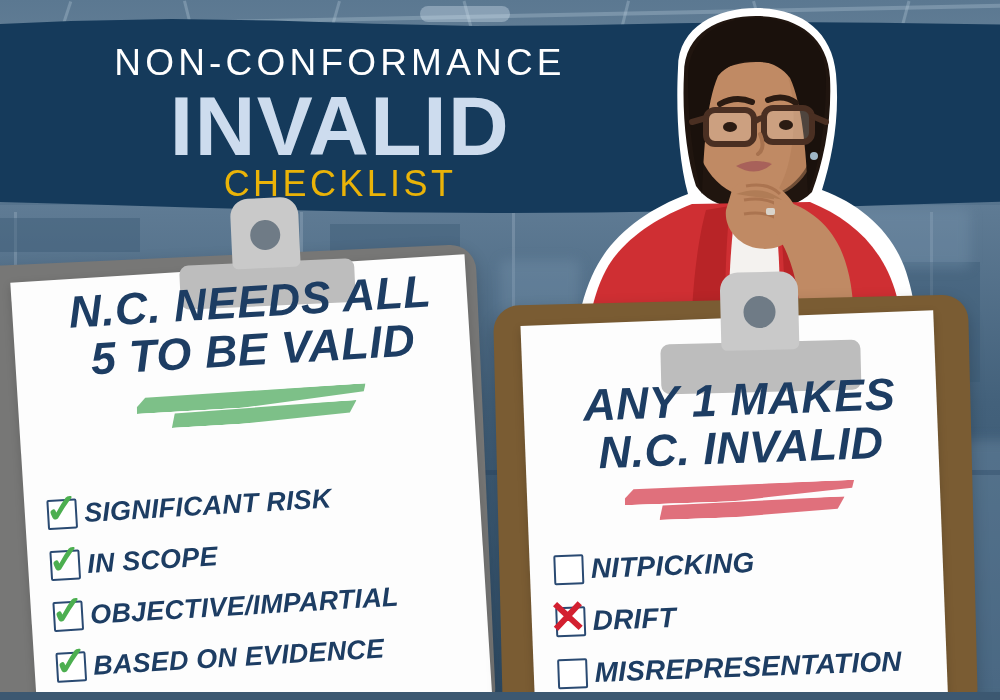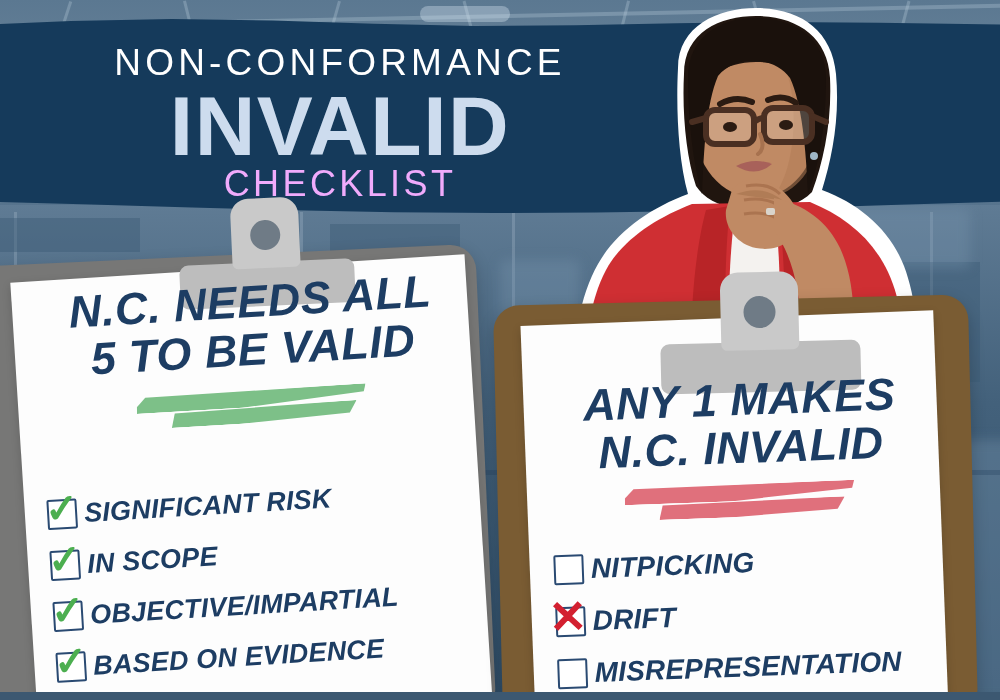--- a/index.html
+++ b/index.html
@@ -37,21 +37,21 @@
     color:#ffffff;font-size:37px;letter-spacing:4.2px;font-weight:400;
     line-height:1;white-space:nowrap;
   }
   .t-main{
     position:absolute;left:0;top:78px;width:680px;text-align:center;
     color:#cddcee;font-size:84px;font-weight:700;letter-spacing:1.5px;
     line-height:1;white-space:nowrap;
   }
   .t-sub{
     position:absolute;left:0;top:160px;width:680px;text-align:center;
-    color:#f0abfc;font-size:36px;letter-spacing:3.4px;font-weight:400;
+    color:#eab308;font-size:36px;letter-spacing:3.4px;font-weight:400;
     line-height:1;white-space:nowrap;
   }
 
   
   .person{position:absolute;left:560px;top:8px;width:370px;height:400px;}
 
   
   .clip-board{position:absolute;border-radius:26px;}
   .board-left{
     left:-14px;top:255px;width:500px;height:470px;

